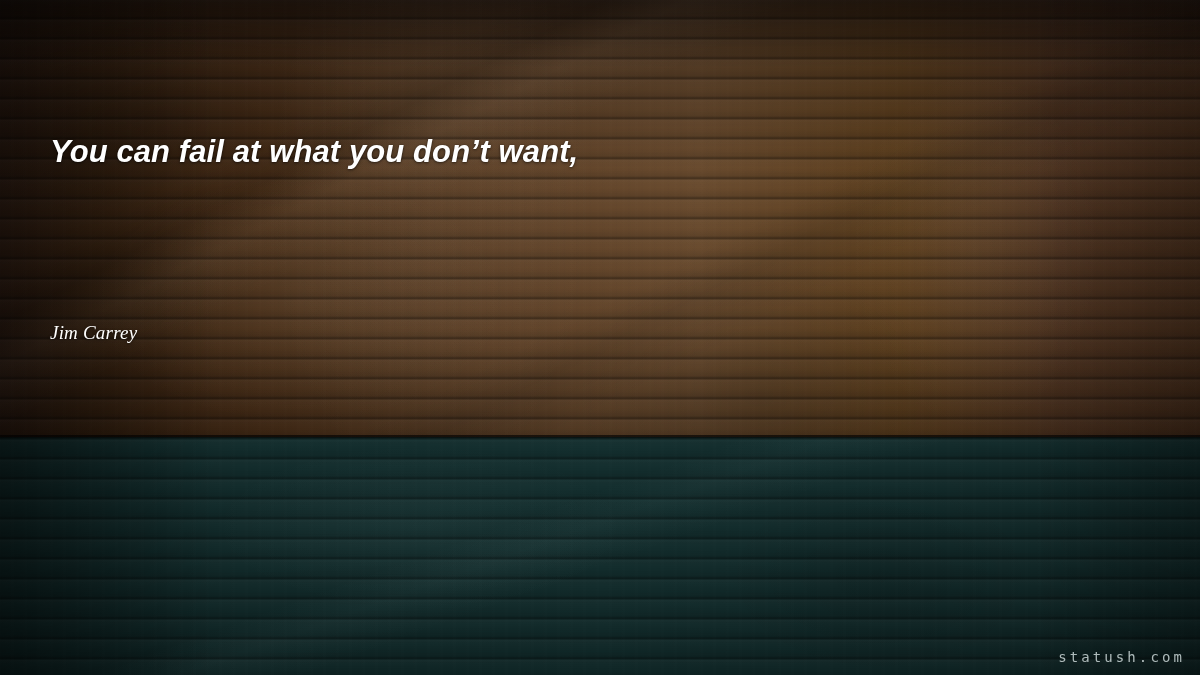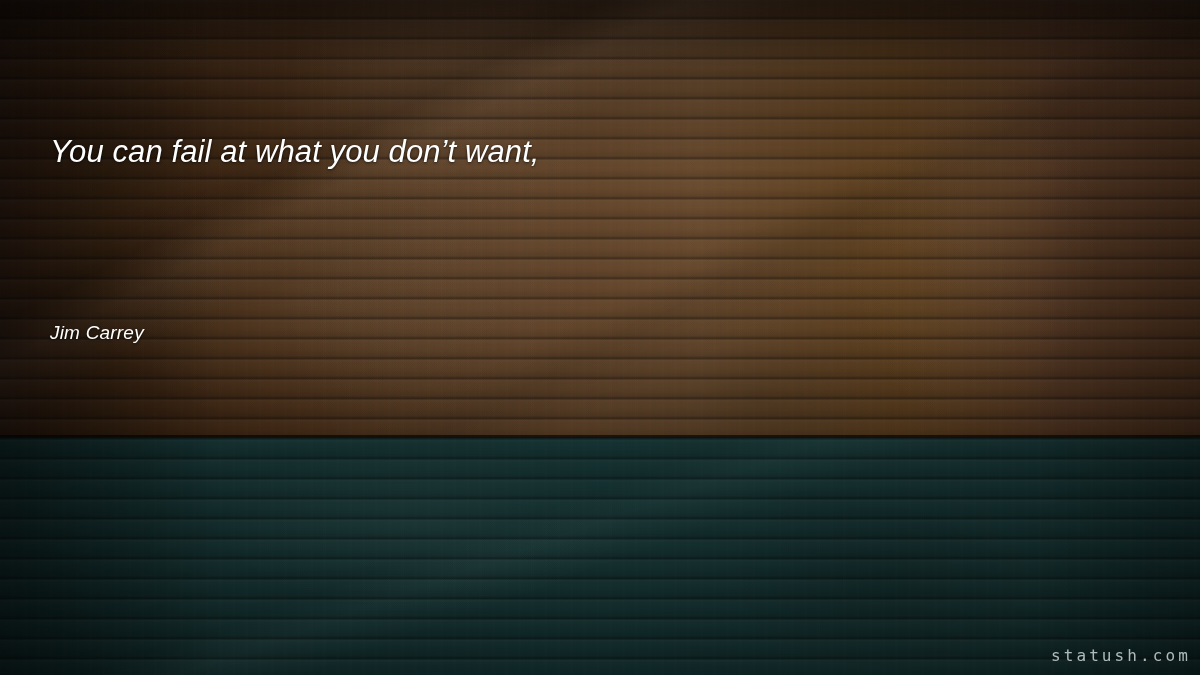--- a/index.html
+++ b/index.html
@@ -171,43 +171,44 @@
     position: absolute;
     left: 50px;
     top: 122px;
     width: 1100px;
   }
   .quote-line {
     color: #ffffff;
     font-style: italic;
     font-size: 31px;
     line-height: 60px;
-    font-weight: 400;
+    font-weight: 700;
     letter-spacing: 0.1px;
     white-space: nowrap;
     text-shadow: 0 1px 3px rgba(0,0,0,0.55), 0 0 1px rgba(0,0,0,0.4);
   }
   .attribution {
     position: absolute;
     left: 50px;
     top: 322px;
     color: #ffffff;
     font-style: italic;
     font-size: 19px;
     font-weight: 400;
     letter-spacing: 0.2px;
     white-space: nowrap;
     text-shadow: 0 1px 3px rgba(0,0,0,0.55);
+    font-family: Liberation Serif, serif;
   }
   .watermark {
     position: absolute;
-    right: 9px;
+    right: 15px;
     bottom: 10px;
     color: #bcc8c8;
-    font-size: 16px;
+    font-size: 14px;
     letter-spacing: 3.1px;
     font-family: "DejaVu Sans Mono", "Liberation Mono", monospace;
     white-space: nowrap;
     opacity: 0.92;
   }
 </style>
 </head>
 <body>
 
 <div id="stage">

